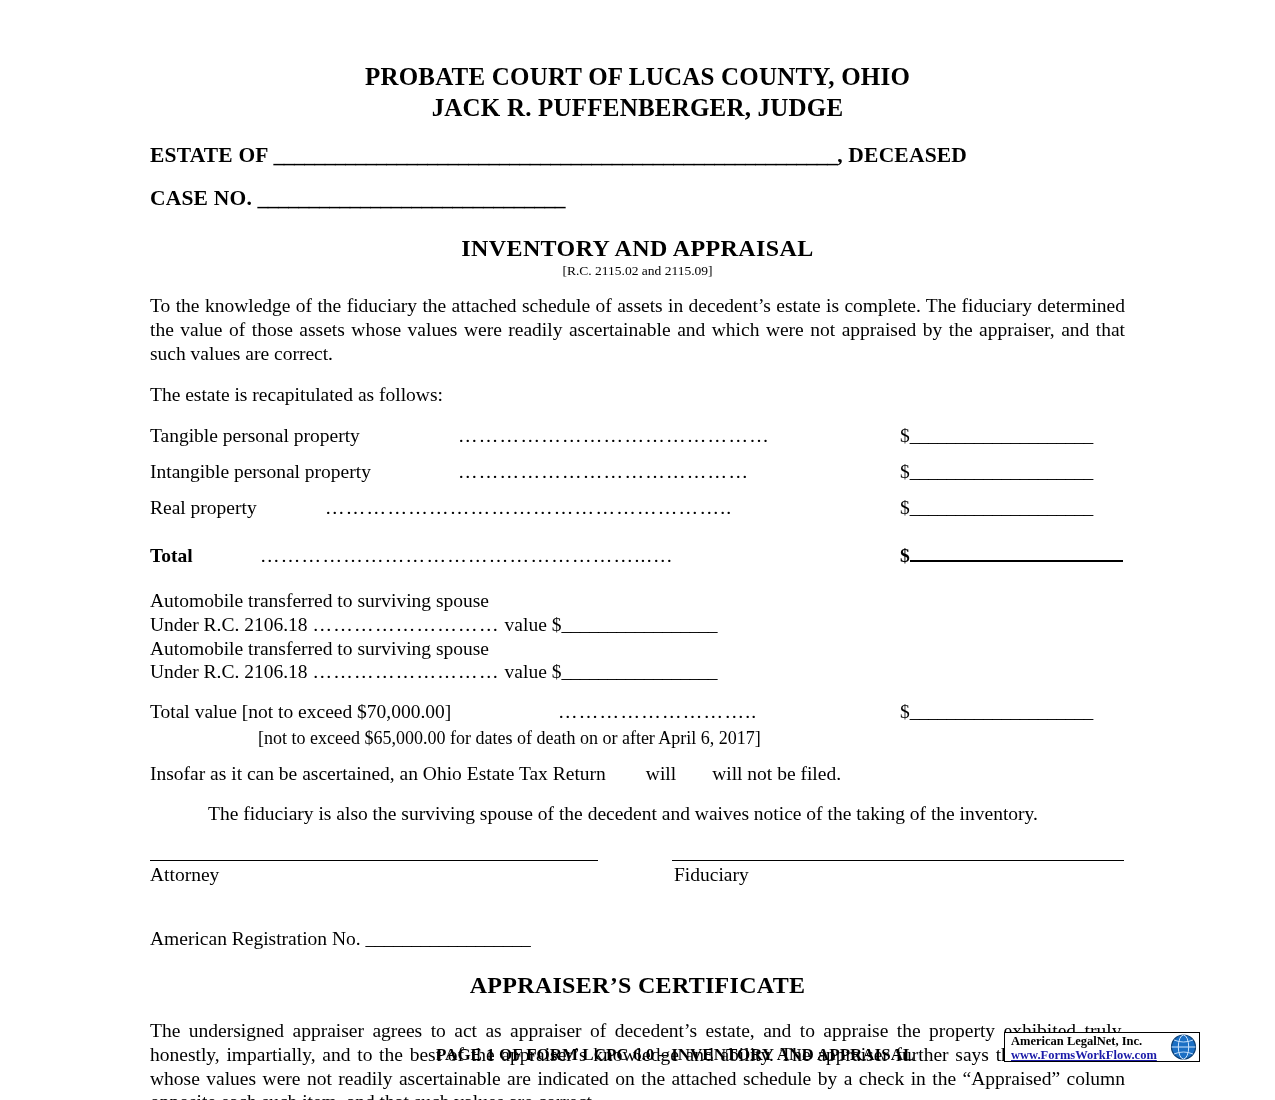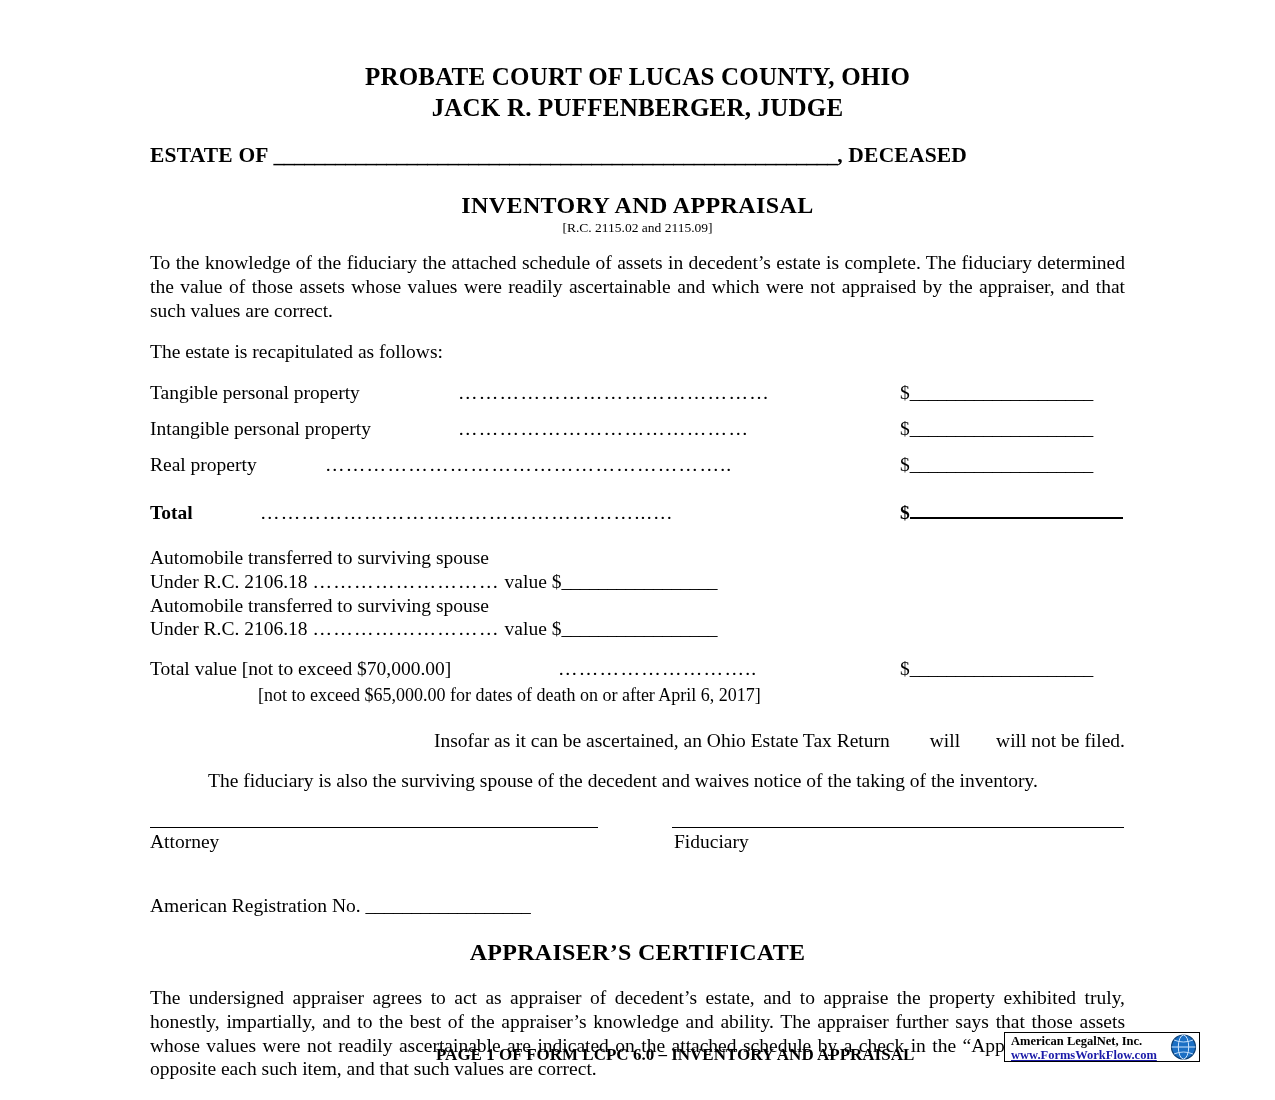--- a/index.html
+++ b/index.html
@@ -159,23 +159,22 @@
     letter-spacing: -0.6px;
   }
   .notexceed-sub {
     font-size: 18px;
     margin-left: 108px;
     margin-top: 1px;
     white-space: nowrap;
   }
   .tax-line {
     font-size: 19.5px;
-    margin-top: 24px;
-    white-space: nowrap;
-    text-align: right;
+    margin-top: 14px;
+    white-space: nowrap;
   }
   .tax-line .gap {
     display: inline-block;
     width: 40px;
   }
   .tax-line .gap2 {
     display: inline-block;
     width: 36px;
   }
   .waiver {
@@ -282,20 +281,23 @@
 
     <div class="court-title">
       <div>PROBATE COURT OF LUCAS COUNTY, OHIO</div>
       <div>JACK R. PUFFENBERGER, JUDGE</div>
     </div>
 
     <div class="estate-line">
       <span>ESTATE OF </span><span class="blank">_______________________________________________________</span><span>, DECEASED</span>
     </div>
 
+    <div class="case-line">
+      <span>CASE NO. </span><span class="blank">______________________________</span>
+    </div>
 
     <div class="doc-title">INVENTORY AND APPRAISAL</div>
     <div class="doc-subtitle">[R.C. 2115.02 and 2115.09]</div>
 
     <div class="para">To the knowledge of the fiduciary the attached schedule of assets in decedent’s estate is complete. The fiduciary determined the value of those assets whose values were readily ascertainable and which were not appraised by the appraiser, and that such values are correct.</div>
 
     <div class="para-indent">The estate is recapitulated as follows:</div>
 
     <div class="recap">
 

